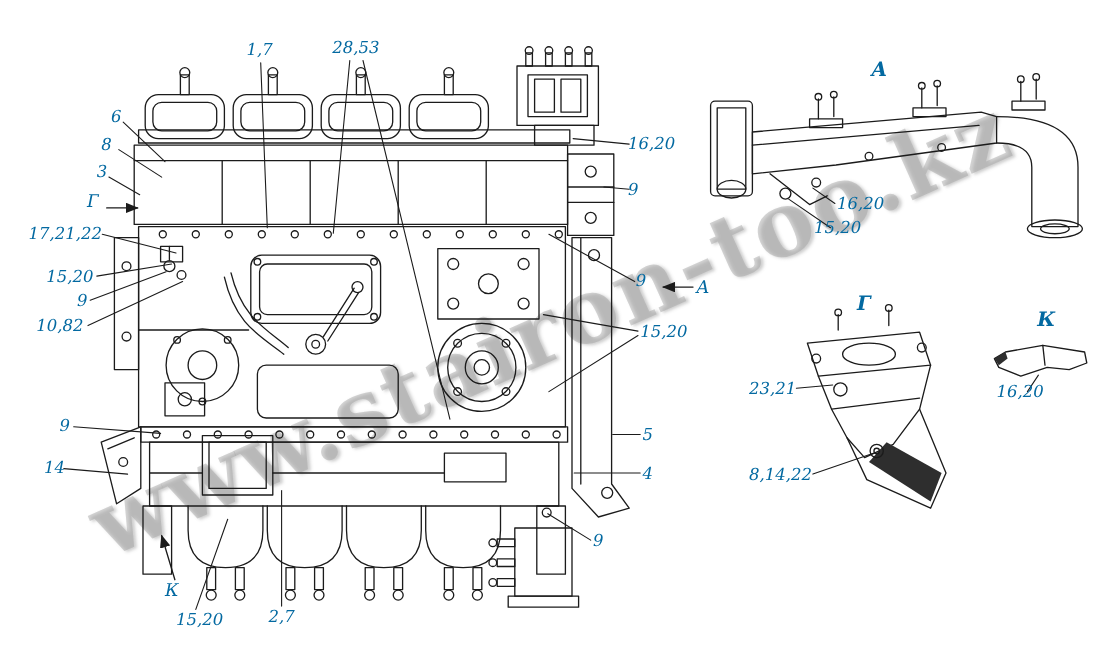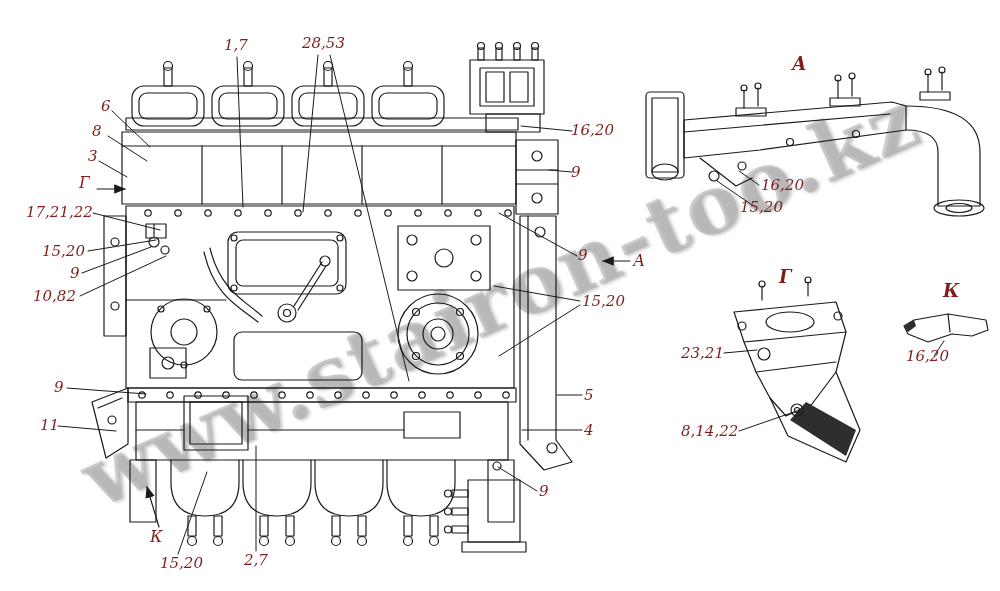--- a/index.html
+++ b/index.html
@@ -1,19 +1,19 @@
 <!DOCTYPE html>
 <html><head>
 <meta charset="utf-8">
 <style>
   html,body{margin:0;padding:0;background:#ffffff;}
   #stage{position:relative;width:1000px;height:591px;background:#ffffff;overflow:hidden;
          font-family:"DejaVu Serif",serif;}
   svg{position:absolute;left:0;top:0;}
-  .callout{position:absolute;font-style:italic;font-size:15px;color:#7f1d1d;
+  .callout{position:absolute;font-style:italic;font-size:15px;color:#0369a1;
            white-space:nowrap;line-height:1;}
   .view-title{font-size:18px;font-weight:bold;}
   .view-letter{font-size:16px;}
   #watermark{position:absolute;left:40px;top:248px;width:920px;height:100px;
              font-size:82px;font-weight:bold;text-align:center;line-height:100px;
              letter-spacing:2px;color:rgba(160,160,160,0.45);
              text-shadow:2px 2px 3px rgba(90,90,90,0.30), -1px -1px 0 rgba(255,255,255,0.75);
              transform:rotate(-24deg);pointer-events:none;user-select:none;}
 </style>
 </head>
@@ -345,21 +345,21 @@
       <div class="callout" style="left: 571px; top: 123px;">16,20</div>
       <div class="callout" style="left: 571px; top: 165px;">9</div>
       <div class="callout" style="left: 26px; top: 205px;">17,21,22</div>
       <div class="callout" style="left: 42px; top: 244px;">15,20</div>
       <div class="callout" style="left: 70px; top: 266px;">9</div>
       <div class="callout" style="left: 33px; top: 289px;">10,82</div>
       <div class="callout" style="left: 578px; top: 248px;">9</div>
       <div class="callout view-letter" style="left: 633px; top: 253px;">А</div>
       <div class="callout" style="left: 582px; top: 294px;">15,20</div>
       <div class="callout" style="left: 54px; top: 380px;">9</div>
-      <div class="callout" style="left: 40px; top: 418px;">11</div>
+      <div class="callout" style="left: 40px; top: 418px;">14</div>
       <div class="callout" style="left: 584px; top: 388px;">5</div>
       <div class="callout" style="left: 584px; top: 423px;">4</div>
       <div class="callout" style="left: 539px; top: 484px;">9</div>
       <div class="callout view-letter" style="left: 150px; top: 529px;">К</div>
       <div class="callout" style="left: 160px; top: 556px;">15,20</div>
       <div class="callout" style="left: 244px; top: 553px; text-align: center;">2,7</div>
       <div class="callout view-title" style="left: 792px; top: 55px;">А</div>
       <div class="callout" style="left: 761px; top: 178px;">16,20</div>
       <div class="callout" style="left: 740px; top: 200px;">15,20</div>
       <div class="callout view-title" style="left: 779px; top: 268px;">Г</div>

